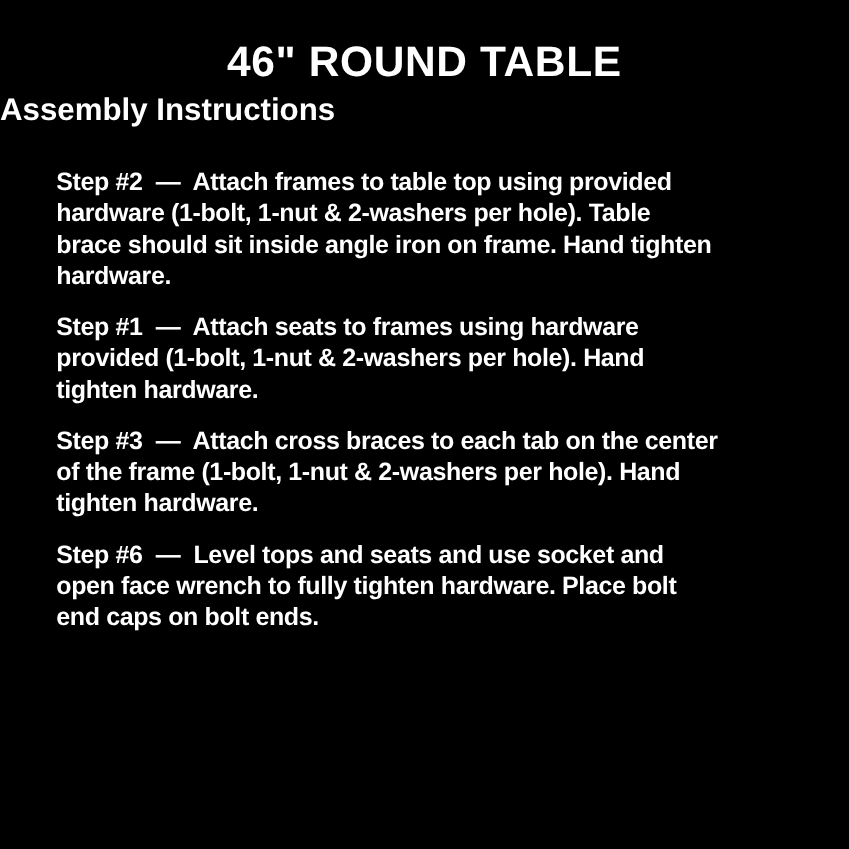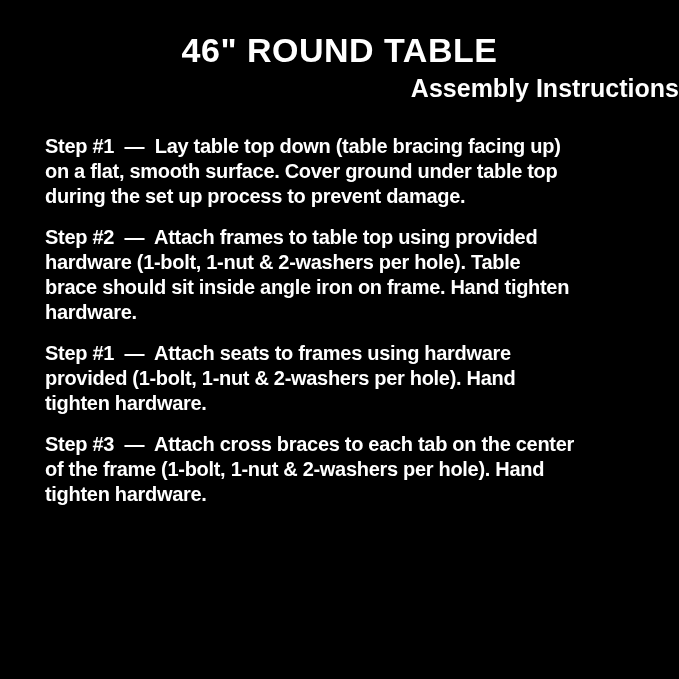--- a/index.html
+++ b/index.html
@@ -14,25 +14,24 @@
   }
   .sheet { padding-top: 30px; }
   .title {
     margin: 0;
     text-align: center;
     font-size: 34px;
     line-height: 40px;
     letter-spacing: 0.5px;
   }
   .subtitle {
-    margin: 2px 0 0 16px;
-    text-align: right;
+    margin: 2px 0 0 0;
+    text-align: left;
     font-size: 25px;
     line-height: 32px;
-    padding-left: 28px;
   }
   .steps {
     margin-top: 30px;
     padding: 0 18px 0 45px;
   }
   .step {
     margin: 0 0 16px 0;
     font-size: 20px;
     line-height: 25px;
     letter-spacing: -0.3px;
@@ -41,27 +40,27 @@
   .step span { white-space: pre-wrap; }
 </style>
 </head>
 <body>
 
 <main class="sheet">
   <h1 class="title">46" ROUND TABLE</h1>
   <h2 class="subtitle">Assembly Instructions</h2>
 
   <section class="steps">
-    <p class="step"><span>Step #1</span><span>  —  </span><span>Lay table top down (table bracing facing up)
-on a flat, smooth surface. Cover ground under table top
-during the set up process to prevent damage.</span></p>
     <p class="step"><span>Step #2</span><span>  —  </span><span>Attach frames to table top using provided
 hardware (1-bolt, 1-nut &amp; 2-washers per hole). Table
 brace should sit inside angle iron on frame. Hand tighten
 hardware.</span></p>
     <p class="step"><span>Step #1</span><span>  —  </span><span>Attach seats to frames using hardware
 provided (1-bolt, 1-nut &amp; 2-washers per hole). Hand
 tighten hardware.</span></p>
     <p class="step"><span>Step #3</span><span>  —  </span><span>Attach cross braces to each tab on the center
 of the frame (1-bolt, 1-nut &amp; 2-washers per hole). Hand
 tighten hardware.</span></p>
+    <p class="step"><span>Step #6</span><span>  —  </span><span>Level tops and seats and use socket and
+open face wrench to fully tighten hardware. Place bolt
+end caps on bolt ends.</span></p>
   </section>
 </main>
 
 </body></html>

